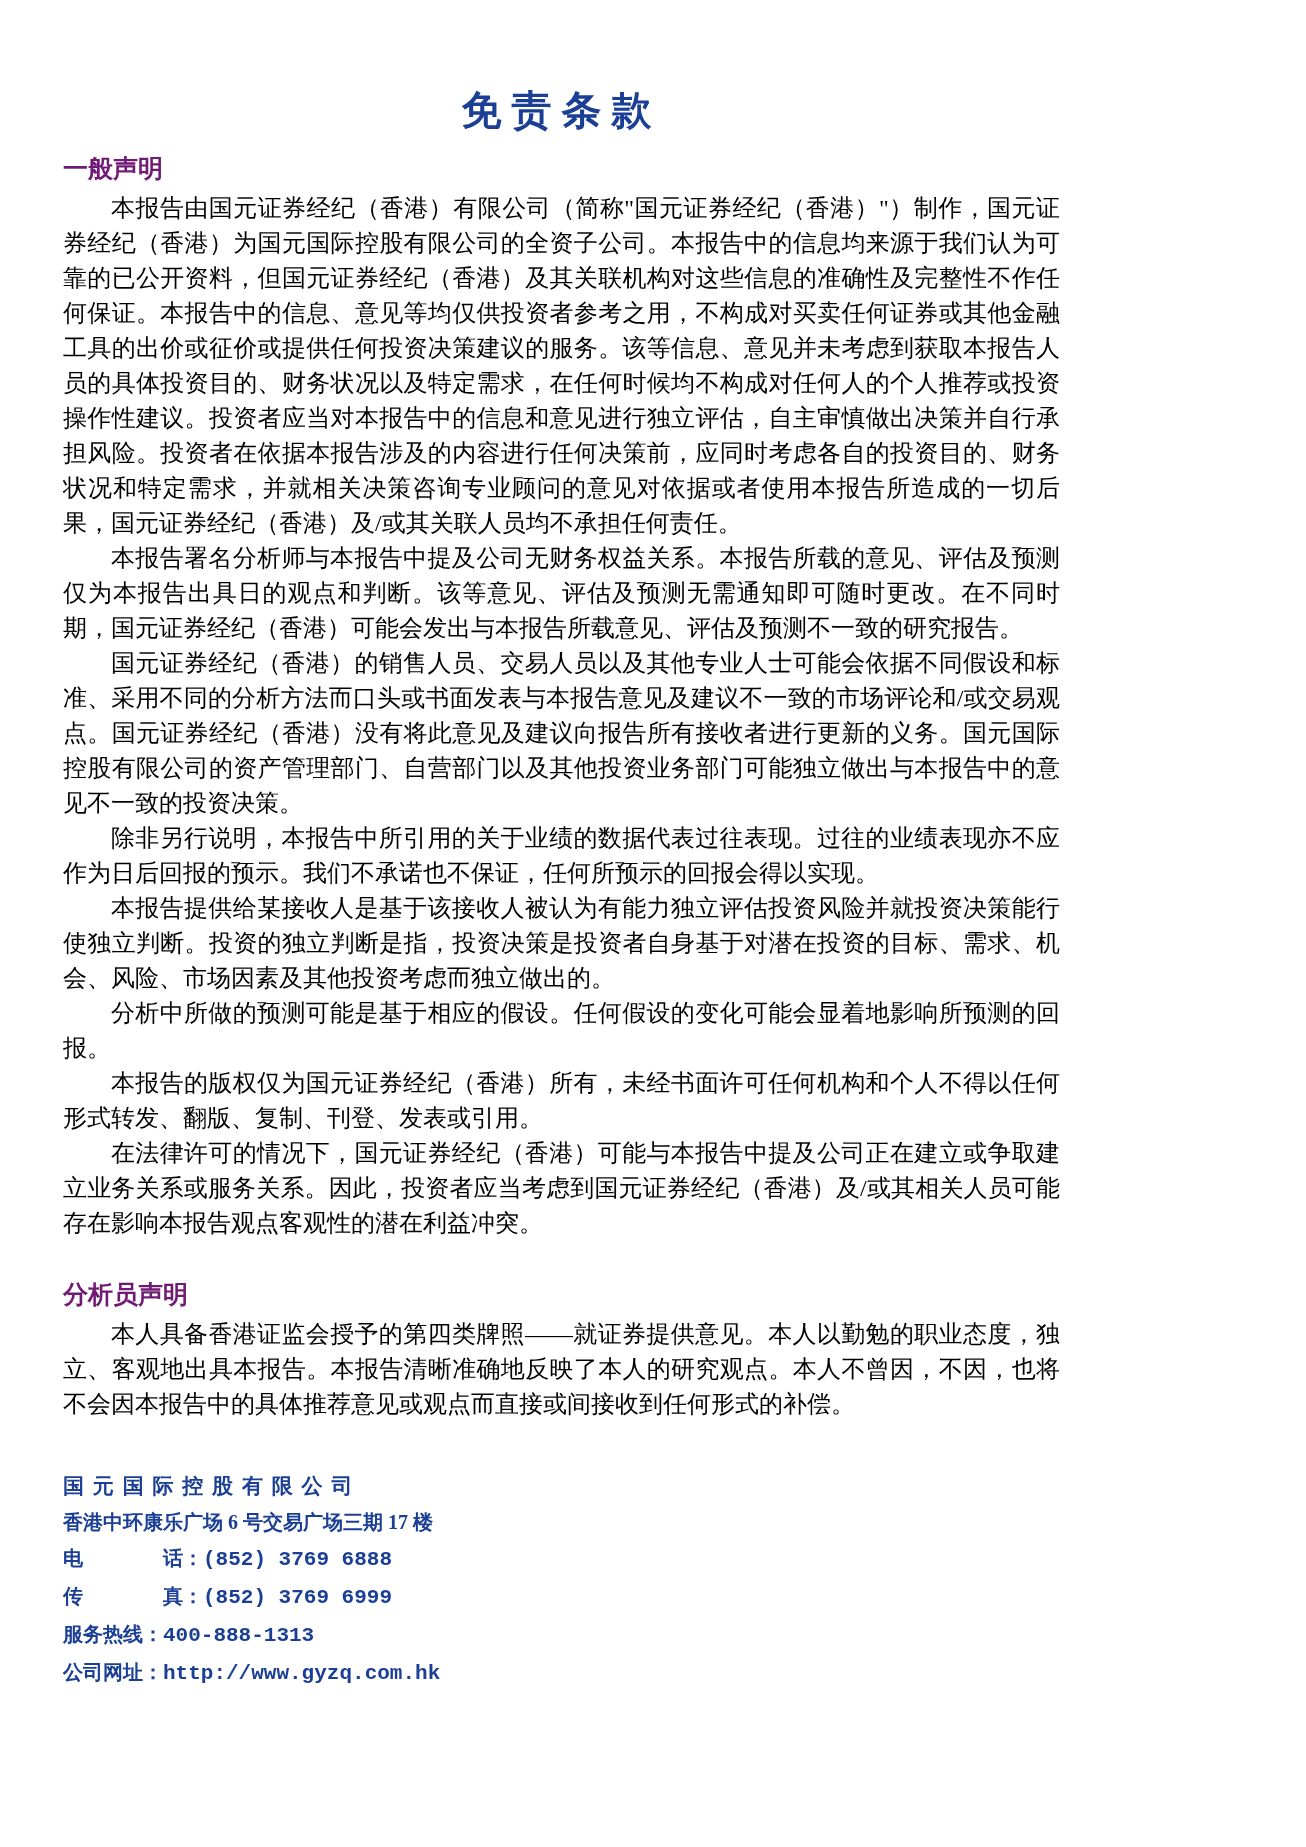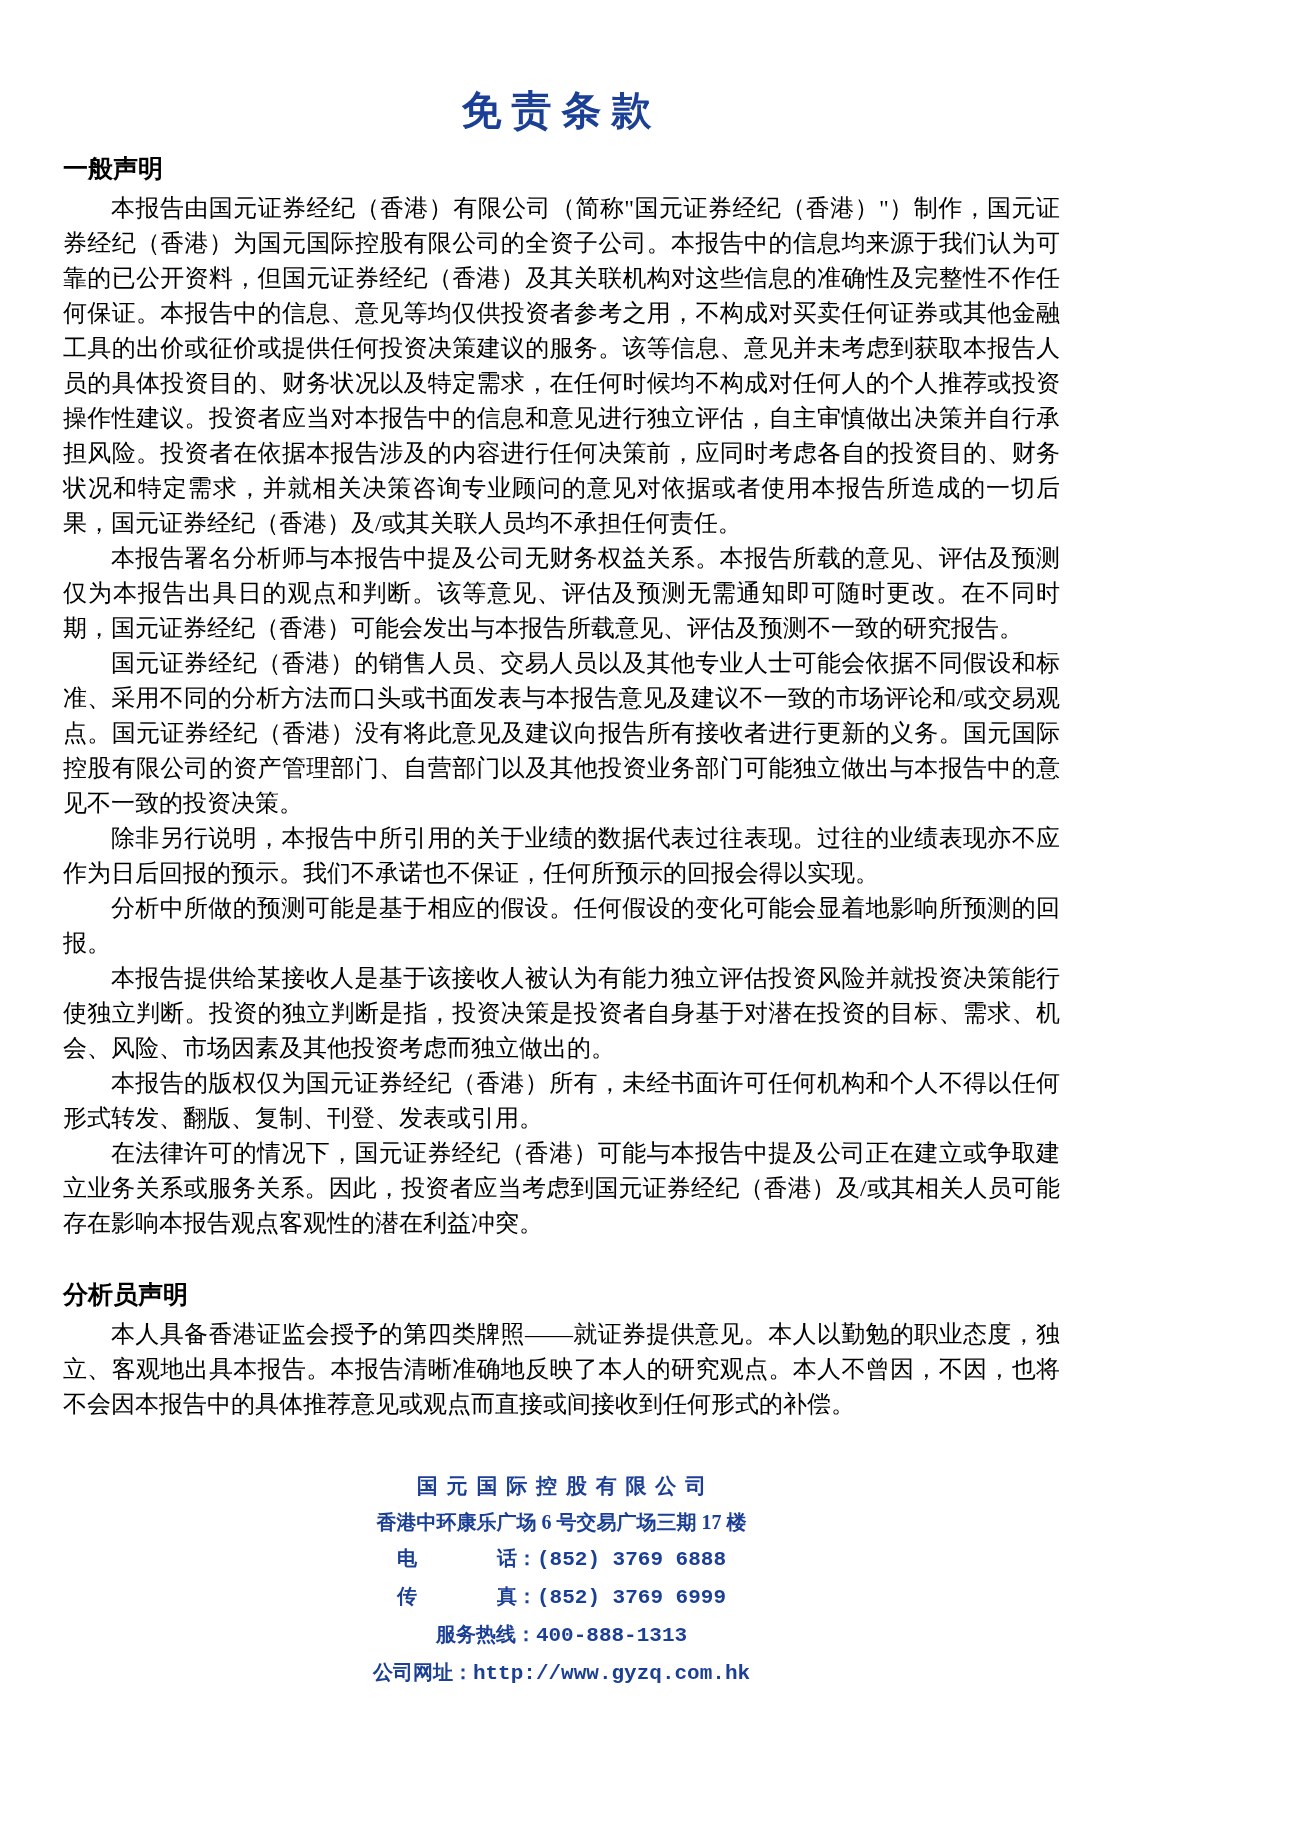--- a/index.html
+++ b/index.html
@@ -23,35 +23,35 @@
     line-height: 48px;
     font-weight: bold;
     letter-spacing: 10px;
     color: var(--accent);
   }
   .section-heading {
     margin: 38px 0 6px 0;
     font-size: 25px;
     line-height: 32px;
     font-weight: bold;
-    color: #000000;
+    color: #701a75;
   }
   .section:first-of-type .section-heading { margin-top: 10px; }
   .body-par {
     margin: 0;
     font-size: 24px;
     line-height: 35px;
     text-align: justify;
     text-justify: inter-character;
     text-indent: 2em;
     word-break: break-all;
   }
   .footer {
     margin-top: 46px;
-    text-align: center;
+    text-align: left;
     color: var(--accent);
     font-weight: bold;
     font-size: 21px;
     line-height: 36px;
   }
   .footer .company-name {
     letter-spacing: 0.42em;
     margin-right: -0.42em;
     font-size: 21px;
   }
@@ -69,22 +69,22 @@
 <div class="page">
 
   <h1 class="doc-title">免责条款</h1>
 
   <section class="section">
     <h2 class="section-heading">一般声明</h2>
     <p class="body-par">本报告由国元证券经纪（香港）有限公司（简称"国元证券经纪（香港）"）制作，国元证券经纪（香港）为国元国际控股有限公司的全资子公司。本报告中的信息均来源于我们认为可靠的已公开资料，但国元证券经纪（香港）及其关联机构对这些信息的准确性及完整性不作任何保证。本报告中的信息、意见等均仅供投资者参考之用，不构成对买卖任何证券或其他金融工具的出价或征价或提供任何投资决策建议的服务。该等信息、意见并未考虑到获取本报告人员的具体投资目的、财务状况以及特定需求，在任何时候均不构成对任何人的个人推荐或投资操作性建议。投资者应当对本报告中的信息和意见进行独立评估，自主审慎做出决策并自行承担风险。投资者在依据本报告涉及的内容进行任何决策前，应同时考虑各自的投资目的、财务状况和特定需求，并就相关决策咨询专业顾问的意见对依据或者使用本报告所造成的一切后果，国元证券经纪（香港）及/或其关联人员均不承担任何责任。</p>
     <p class="body-par">本报告署名分析师与本报告中提及公司无财务权益关系。本报告所载的意见、评估及预测仅为本报告出具日的观点和判断。该等意见、评估及预测无需通知即可随时更改。在不同时期，国元证券经纪（香港）可能会发出与本报告所载意见、评估及预测不一致的研究报告。</p>
     <p class="body-par">国元证券经纪（香港）的销售人员、交易人员以及其他专业人士可能会依据不同假设和标准、采用不同的分析方法而口头或书面发表与本报告意见及建议不一致的市场评论和/或交易观点。国元证券经纪（香港）没有将此意见及建议向报告所有接收者进行更新的义务。国元国际控股有限公司的资产管理部门、自营部门以及其他投资业务部门可能独立做出与本报告中的意见不一致的投资决策。</p>
     <p class="body-par">除非另行说明，本报告中所引用的关于业绩的数据代表过往表现。过往的业绩表现亦不应作为日后回报的预示。我们不承诺也不保证，任何所预示的回报会得以实现。</p>
+    <p class="body-par">本报告提供给某接收人是基于该接收人被认为有能力独立评估投资风险并就投资决策能行使独立判断。投资的独立判断是指，投资决策是投资者自身基于对潜在投资的目标、需求、机会、风险、市场因素及其他投资考虑而独立做出的。</p>
     <p class="body-par">分析中所做的预测可能是基于相应的假设。任何假设的变化可能会显着地影响所预测的回报。</p>
-    <p class="body-par">本报告提供给某接收人是基于该接收人被认为有能力独立评估投资风险并就投资决策能行使独立判断。投资的独立判断是指，投资决策是投资者自身基于对潜在投资的目标、需求、机会、风险、市场因素及其他投资考虑而独立做出的。</p>
   </section>
 
   <section class="section">
     <p class="body-par">本报告的版权仅为国元证券经纪（香港）所有，未经书面许可任何机构和个人不得以任何形式转发、翻版、复制、刊登、发表或引用。</p>
     <p class="body-par">在法律许可的情况下，国元证券经纪（香港）可能与本报告中提及公司正在建立或争取建立业务关系或服务关系。因此，投资者应当考虑到国元证券经纪（香港）及/或其相关人员可能存在影响本报告观点客观性的潜在利益冲突。</p>
   </section>
 
   <section class="section">
     <h2 class="section-heading">分析员声明</h2>
     <p class="body-par">本人具备香港证监会授予的第四类牌照——就证券提供意见。本人以勤勉的职业态度，独立、客观地出具本报告。本报告清晰准确地反映了本人的研究观点。本人不曾因，不因，也将不会因本报告中的具体推荐意见或观点而直接或间接收到任何形式的补偿。</p>

